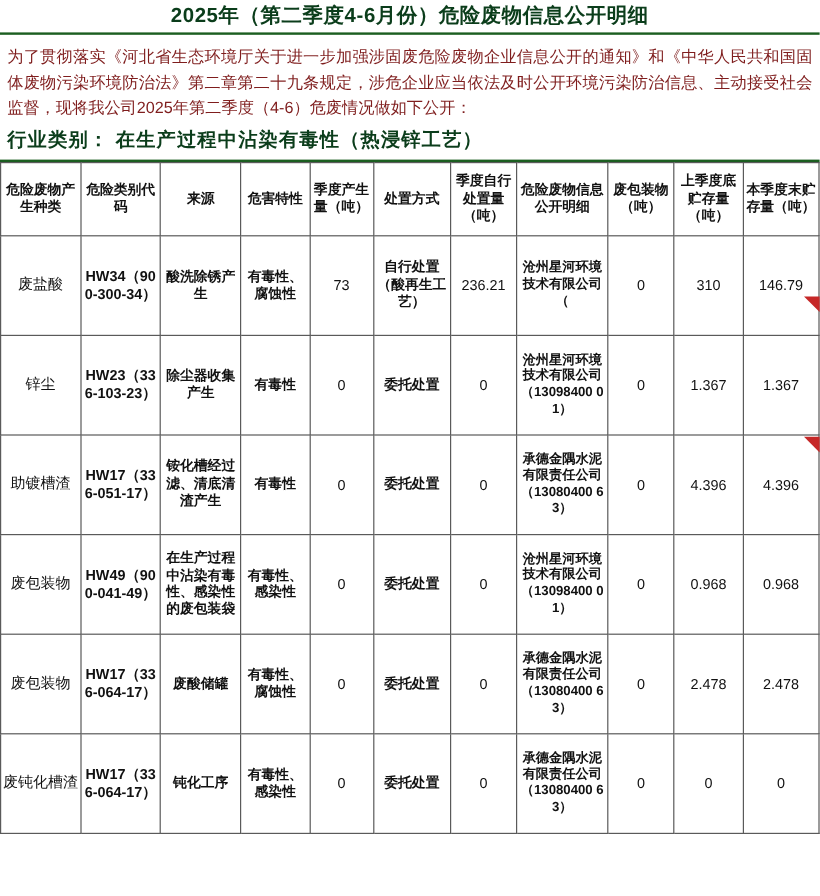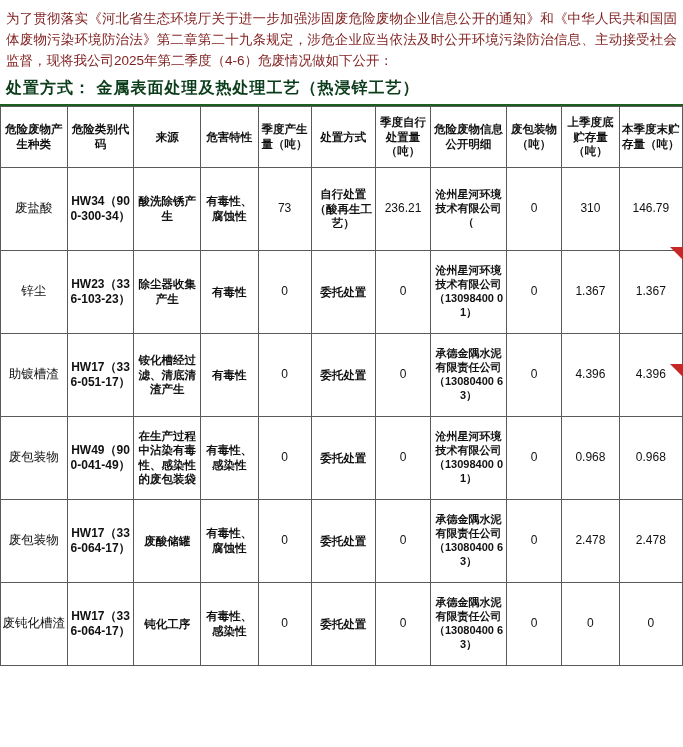--- a/index.html
+++ b/index.html
@@ -103,25 +103,28 @@
   }
   .mark-1 { top: 247px; }
   .mark-2 { top: 364px; }
   .marks-wrap { position: absolute; top: 0; right: 0; width: 14px; height: 747px; pointer-events: none; }
 </style>
 </head>
 <body>
 
 <div class="page">
 
+  <div class="title-bar">
+    <div class="doc-title">2025年（第二季度4-6月份）危险废物信息公开明细</div>
+  </div>
 
   <div class="intro">为了贯彻落实《河北省生态环境厅关于进一步加强涉固废危险废物企业信息公开的通知》和《中华人民共和国固体废物污染环境防治法》第二章第二十九条规定，涉危企业应当依法及时公开环境污染防治信息、主动接受社会监督，现将我公司2025年第二季度（4-6）危废情况做如下公开：</div>
 
   <div class="category-bar">
-    <span class="category-text">处置方式：  金属表面处理及热处理工艺（热浸锌工艺）</span>
+    <span class="category-text">行业类别：  在生产过程中沾染有毒性（热浸锌工艺）</span>
   </div>
 
   <table class="main">
     <colgroup>
       <col style="width:58px">
       <col style="width:58px">
       <col style="width:58px">
       <col style="width:50px">
       <col style="width:46px">
       <col style="width:56px">

